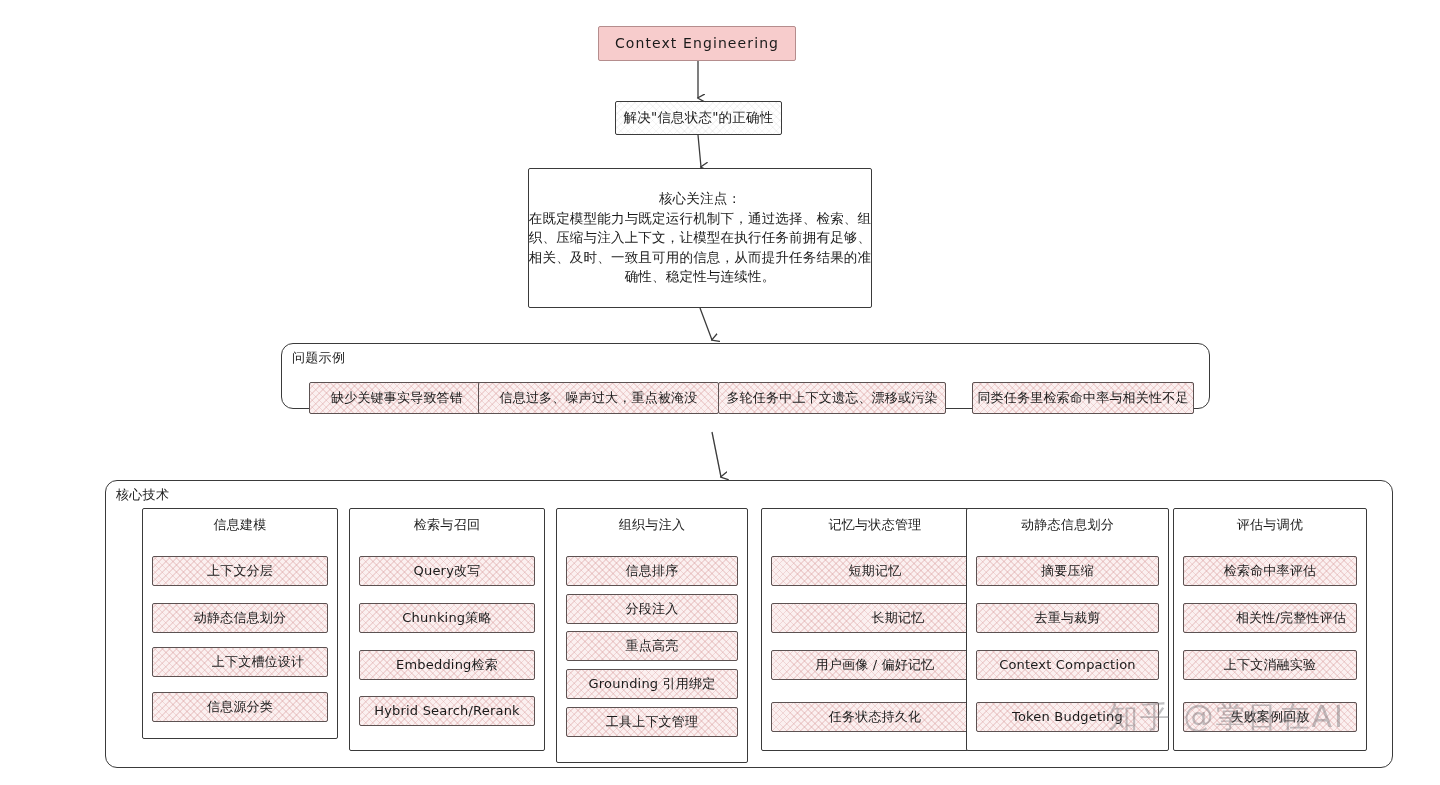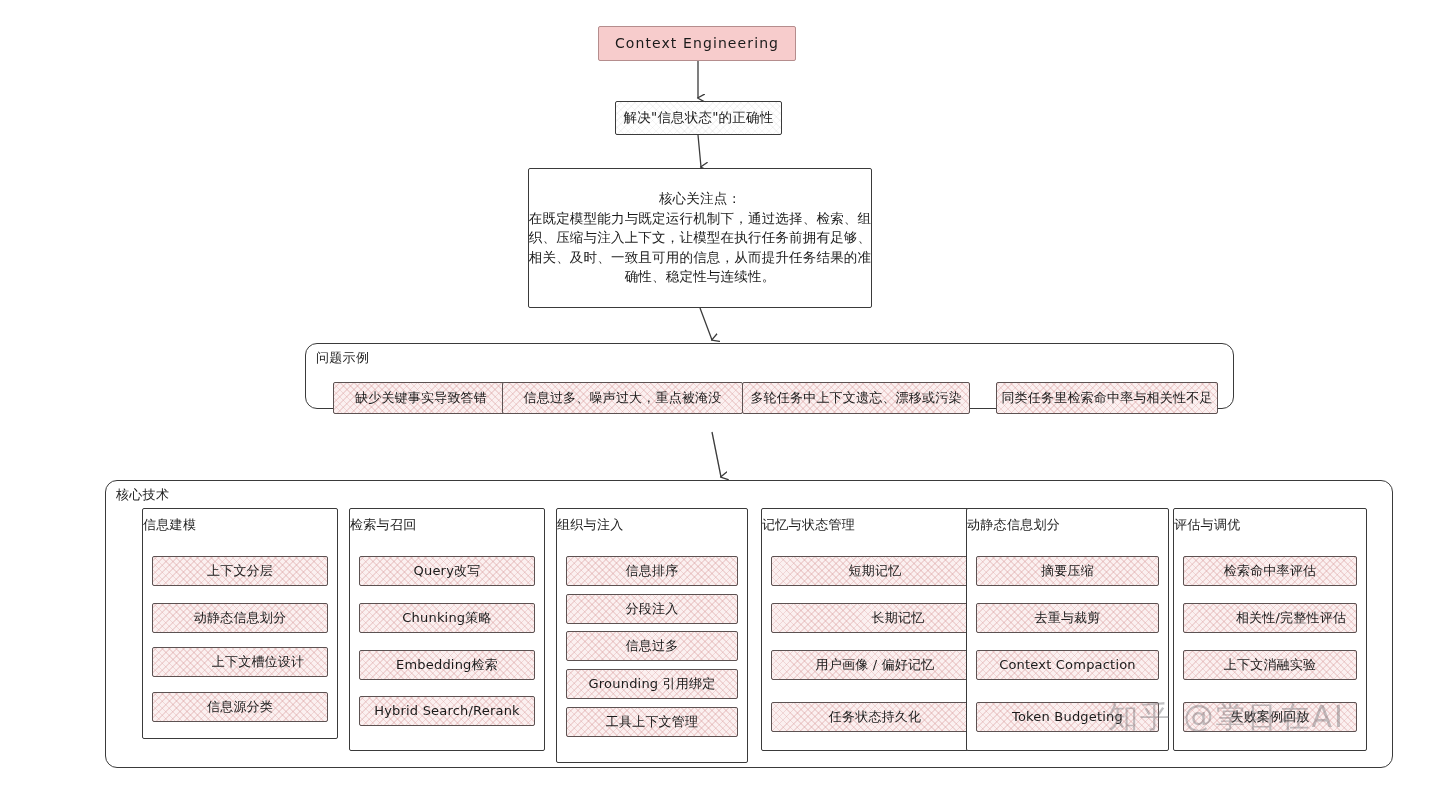--- a/index.html
+++ b/index.html
@@ -96,21 +96,21 @@
     box-sizing: border-box;
     border: 1.3px solid #3a3a3a;
     border-radius: 2px;
     background: #ffffff;
   }
   .col > .col-title {
     position: absolute;
     top: 7px;
     left: 0;
     right: 0;
-    text-align: left;
+    text-align: center;
     font-size: 13px;
     letter-spacing: .3px;
   }
   .col > .leaf {
     position: absolute;
     left: 9px;
     right: 9px;
     height: 30px;
   }
 
@@ -162,21 +162,21 @@
   </div>
 
   <div class="node panel" style="left:528px; top:168px; width:344px; height:140px;">
     <span class="ptitle">核心关注点：</span>
     <span class="pline">在既定模型能力与既定运行机制下，通过选择、检索、组</span>
     <span class="pline">织、压缩与注入上下文，让模型在执行任务前拥有足够、</span>
     <span class="pline">相关、及时、一致且可用的信息，从而提升任务结果的准</span>
     <span class="pline">确性、稳定性与连续性。</span>
   </div>
 
-  <div class="group" style="left:281px; top:343px; width:929px; height:66px;margin-left:24px;">
+  <div class="group" style="left:281px; top:343px; width:929px; height:66px;">
     <span class="group-label">问题示例</span>
     <div class="node leaf" style="left:27px; top:38px; width:176px; height:32px;">
       <span>缺少关键事实导致答错</span>
     </div>
     <div class="node leaf" style="left:196px; top:38px; width:241px; height:32px;">
       <span>信息过多、噪声过大，重点被淹没</span>
     </div>
     <div class="node leaf" style="left:436px; top:38px; width:228px; height:32px;">
       <span>多轮任务中上下文遗忘、漂移或污染</span>
     </div>
@@ -222,21 +222,21 @@
 
     <div class="col" style="left:450px; top:27px; width:192px; height:255px;padding-left:25px;">
       <span class="col-title">组织与注入</span>
       <div class="node leaf" style="top:47px;">
         <span>信息排序</span>
       </div>
       <div class="node leaf" style="top:85px;">
         <span>分段注入</span>
       </div>
       <div class="node leaf" style="top:122px;">
-        <span>信息过多</span>
+        <span>重点高亮</span>
       </div>
       <div class="node leaf" style="top:160px;">
         <span>Grounding 引用绑定</span>
       </div>
       <div class="node leaf" style="top:198px;">
         <span>工具上下文管理</span>
       </div>
     </div>
 
     <div class="col" style="left:655px; top:27px; width:228px; height:243px;">

